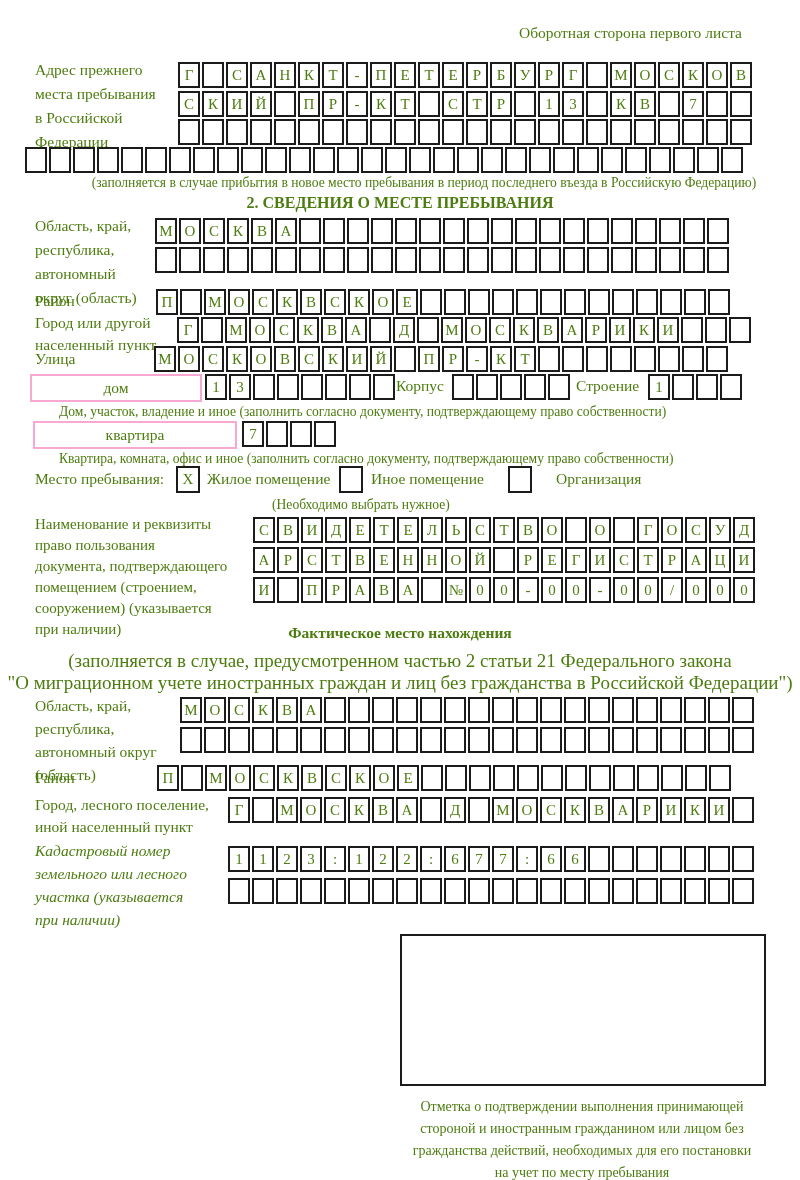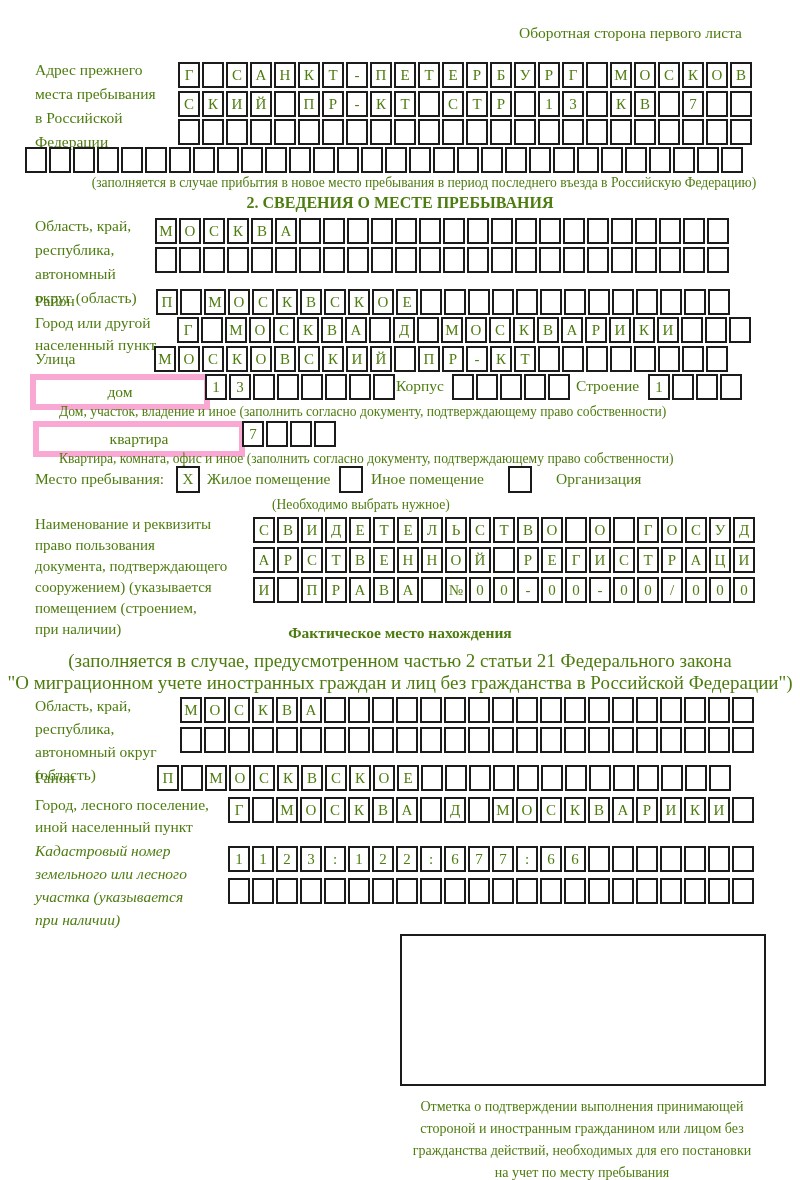--- a/index.html
+++ b/index.html
@@ -14,21 +14,21 @@
   .lh24 div{line-height:24px;}
   .lh22 div{line-height:22px;}
   .lh23 div{line-height:23px;}
   .lh21 div{line-height:21px;font-size:15px;}
   .cellrow{position:absolute;display:flex;gap:2px;}
   .cell{flex:none;width:18px;height:22px;border:2px solid #1b1b1b;background:#fff;
         display:flex;align-items:center;justify-content:center;
         font-size:15px;font-family:"Liberation Serif",serif;}
   .chk{position:absolute;width:20px;height:23px;border:2px solid #1b1b1b;
        display:flex;align-items:center;justify-content:center;font-size:15px;}
-  .wide-box{position:absolute;height:24px;border:6px solid #f9a8d4;
+  .wide-box{position:absolute;height:24px;border:2px solid #f9a8d4;
             display:flex;align-items:center;justify-content:center;font-size:15.5px;}
   .stamp{position:absolute;border:2px solid #1b1b1b;background:#fff;}
   .cap{position:absolute;text-align:center;font-size:14px;line-height:22px;white-space:normal;}
 </style>
 </head>
 <body>
 
 <div class="sheet">
 
   <div class="t" style="top:24px;right:58px;">Оборотная сторона первого листа</div>
@@ -342,22 +342,22 @@
   <div class="chk" style="left:339px;top:466px;"></div>
   <div class="t" style="left:371px;top:470px;">Иное помещение</div>
   <div class="chk" style="left:508px;top:466px;"></div>
   <div class="t" style="left:556px;top:470px;">Организация</div>
   <div class="t small" style="left:248px;top:497px;">(Необходимо выбрать нужное)</div>
 
   <div class="lines lh21" style="left:35px;top:514px;">
       <div>Наименование и реквизиты</div>
       <div>право пользования</div>
       <div>документа, подтверждающего</div>
+      <div>помещением (строением,</div>
       <div>сооружением) (указывается</div>
-      <div>помещением (строением,</div>
       <div>при наличии)</div>
     </div>
   <div class="cellrow" style="left:253px;top:517px;">
       <span class="cell">С</span>
       <span class="cell">В</span>
       <span class="cell">И</span>
       <span class="cell">Д</span>
       <span class="cell">Е</span>
       <span class="cell">Т</span>
       <span class="cell">Е</span>

